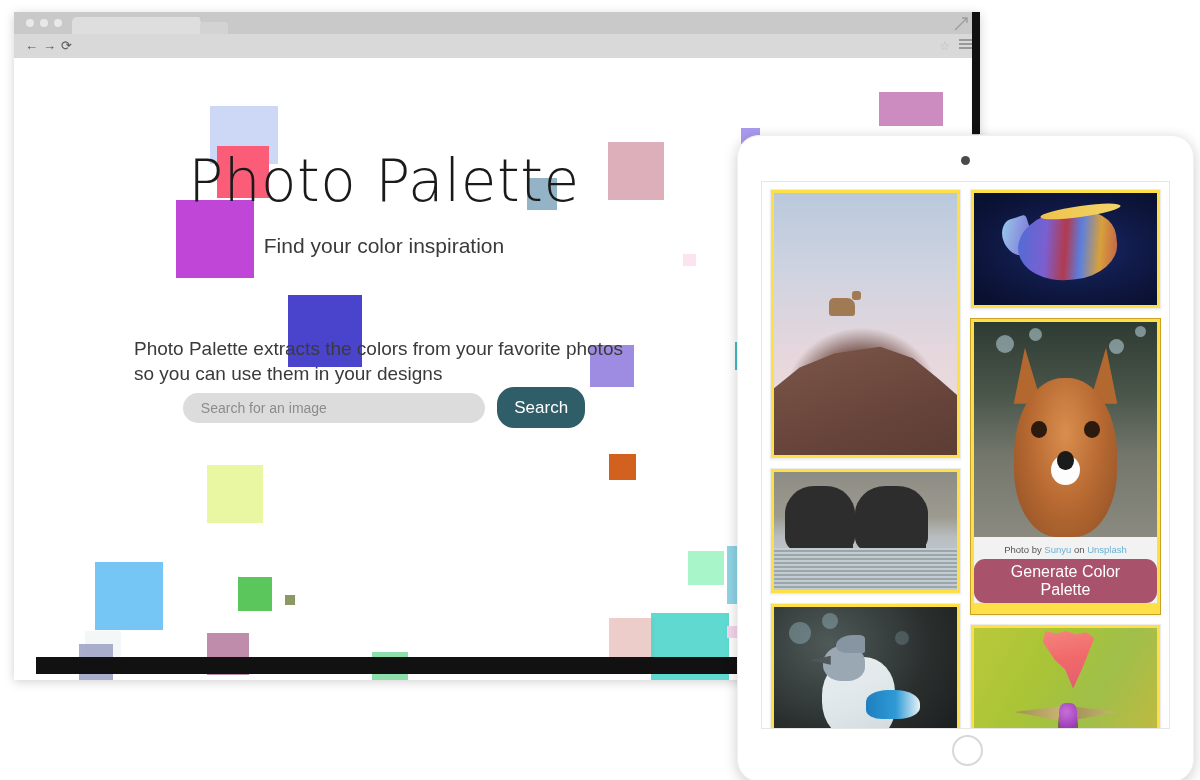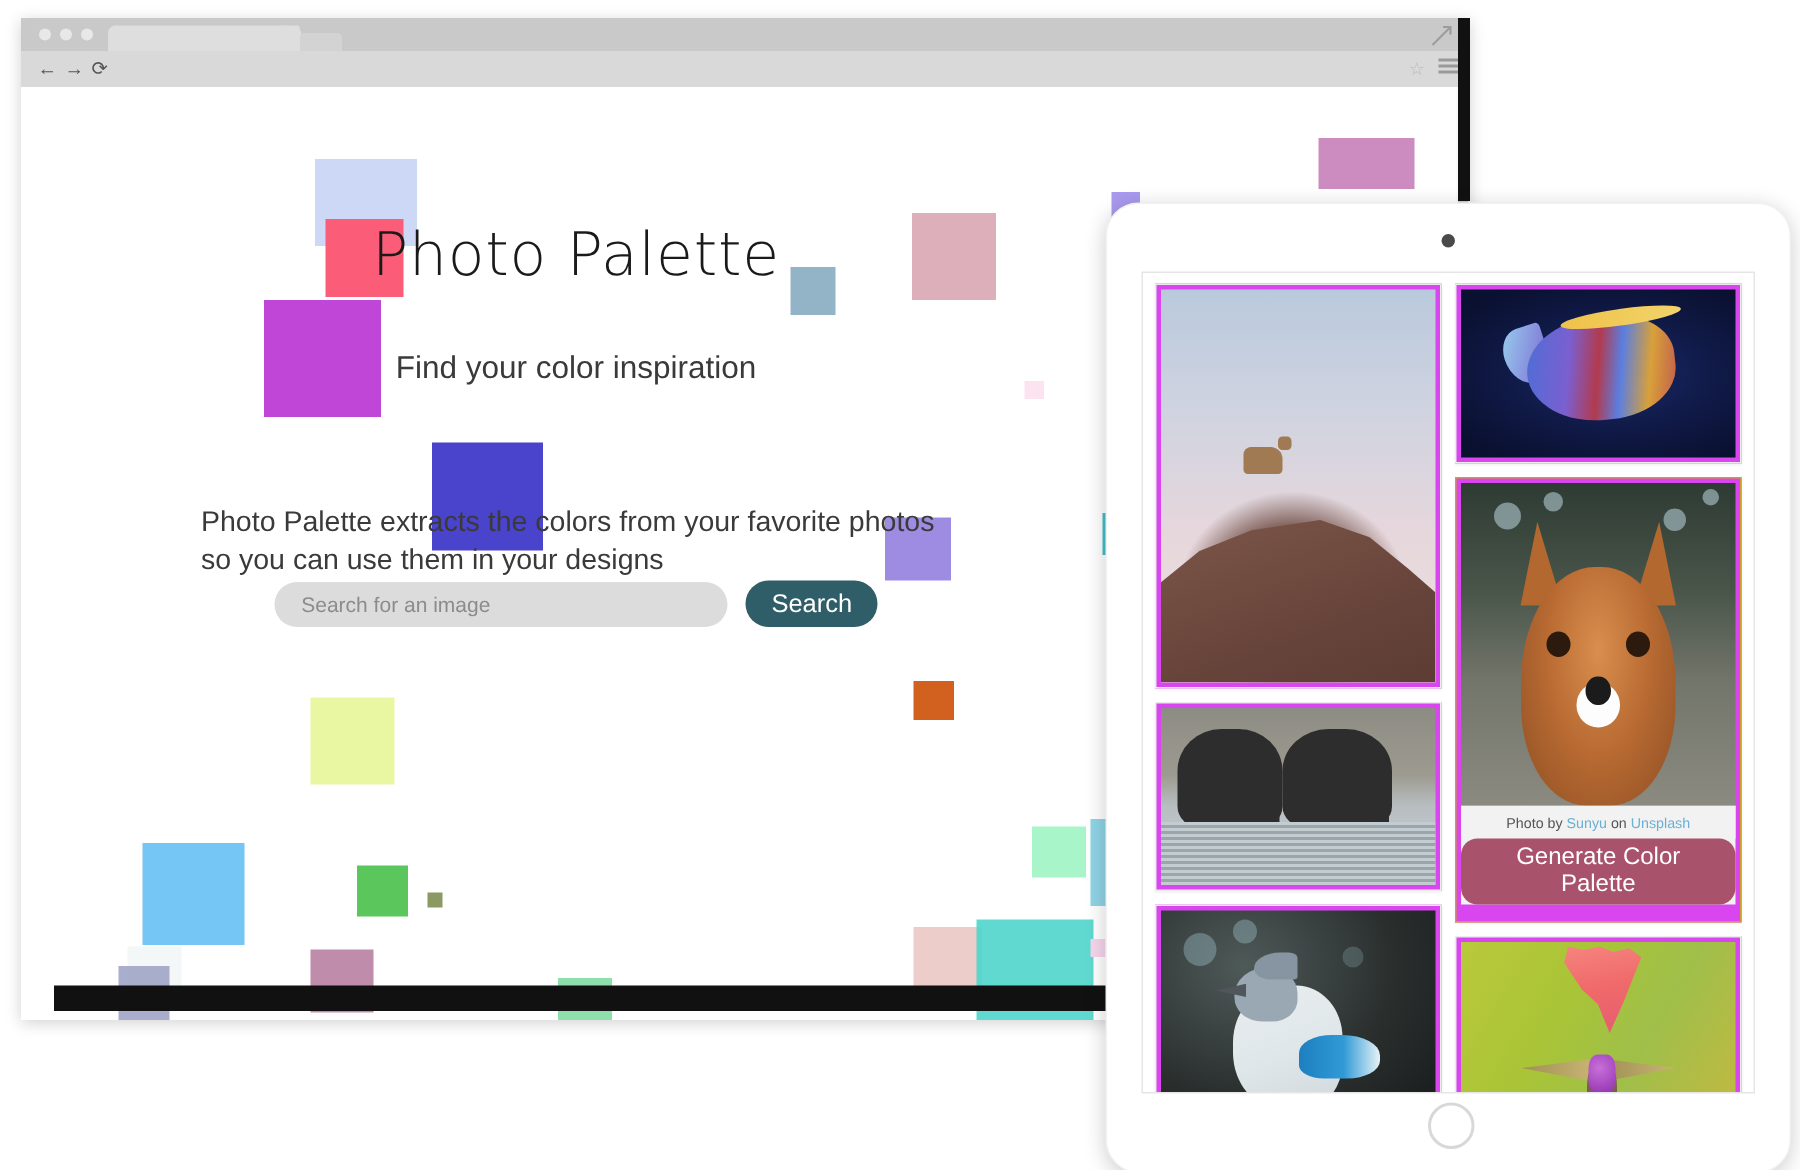--- a/index.html
+++ b/index.html
@@ -85,21 +85,21 @@
   
   .sq{position:absolute;}
 
   
   #hero{
     position:absolute;left:0;top:0;width:100%;text-align:center;
     pointer-events:none;
   }
   #site-title{
     position:absolute;left:0;top:89px;width:740px;text-align:center;
-    font-size:40px;font-weight:300;color:#1a1a1a;letter-spacing:.5px;
+    font-size:58px;font-weight:300;color:#1a1a1a;letter-spacing:.5px;
     font-family:"DejaVu Sans","Liberation Sans",sans-serif;
   }
   #site-tagline{
     position:absolute;left:0;top:176px;width:740px;text-align:center;
     font-size:21px;font-weight:400;color:#3a3a3a;
   }
   #site-desc{
     position:absolute;left:120px;top:278px;width:500px;text-align:left;
     font-size:19px;line-height:25px;color:#3a3a3a;
   }
@@ -109,21 +109,21 @@
   #search-input{
     width:266px;height:30px;vertical-align:middle;
     background:#dcdcdc;border:none;border-radius:17px;
     padding:0 18px;font-size:14px;color:#8c8c8c;outline:none;
     font-family:"Liberation Sans",sans-serif;
   }
   #search-input::placeholder{color:#8c8c8c;}
   #search-button{
     display:inline-block;vertical-align:middle;margin-left:8px;
     background:#2f5d68;color:#fff;border:none;border-radius:17px;
-    height:31px;padding:0 17px;font-size:17px;cursor:pointer;
+    height:41px;padding:0 17px;font-size:17px;cursor:pointer;
     font-family:"Liberation Sans",sans-serif;line-height:31px;
   }
 
   
   #tablet{
     position:absolute;left:737px;top:135px;width:455px;height:645px;
     background:#ffffff;border-radius:22px;
     box-shadow:0 3px 14px rgba(0,0,0,.20);
     border:1px solid #f0f0f0;
   }
@@ -138,21 +138,21 @@
   #tablet-screen{
     position:absolute;left:23px;top:45px;right:23px;bottom:52px;
     background:#ffffff;border:1px solid #e6e6e6;overflow:hidden;
   }
   #photo-grid{
     position:absolute;left:8px;top:7px;right:8px;bottom:0;
     display:flex;gap:9px;
   }
   .grid-col{flex:1;display:flex;flex-direction:column;gap:9px;}
   .photo-card{
-    border:1px solid #ececec;background:#d946ef;padding:3px;
+    border:1px solid #ececec;background:#fde047;padding:3px;
     box-shadow:0 1px 2px rgba(0,0,0,.07);
   }
   .photo-card.selected{border:1px solid #c9a227;}
   .photo-img{width:100%;display:block;position:relative;overflow:hidden;}
   .photo-caption{
     text-align:center;font-size:9.5px;color:#555;padding:7px 0 4px;
     background:#f2f2f2;
   }
   .photo-caption a{color:#6ab0d4;text-decoration:none;}
   .generate-btn{

